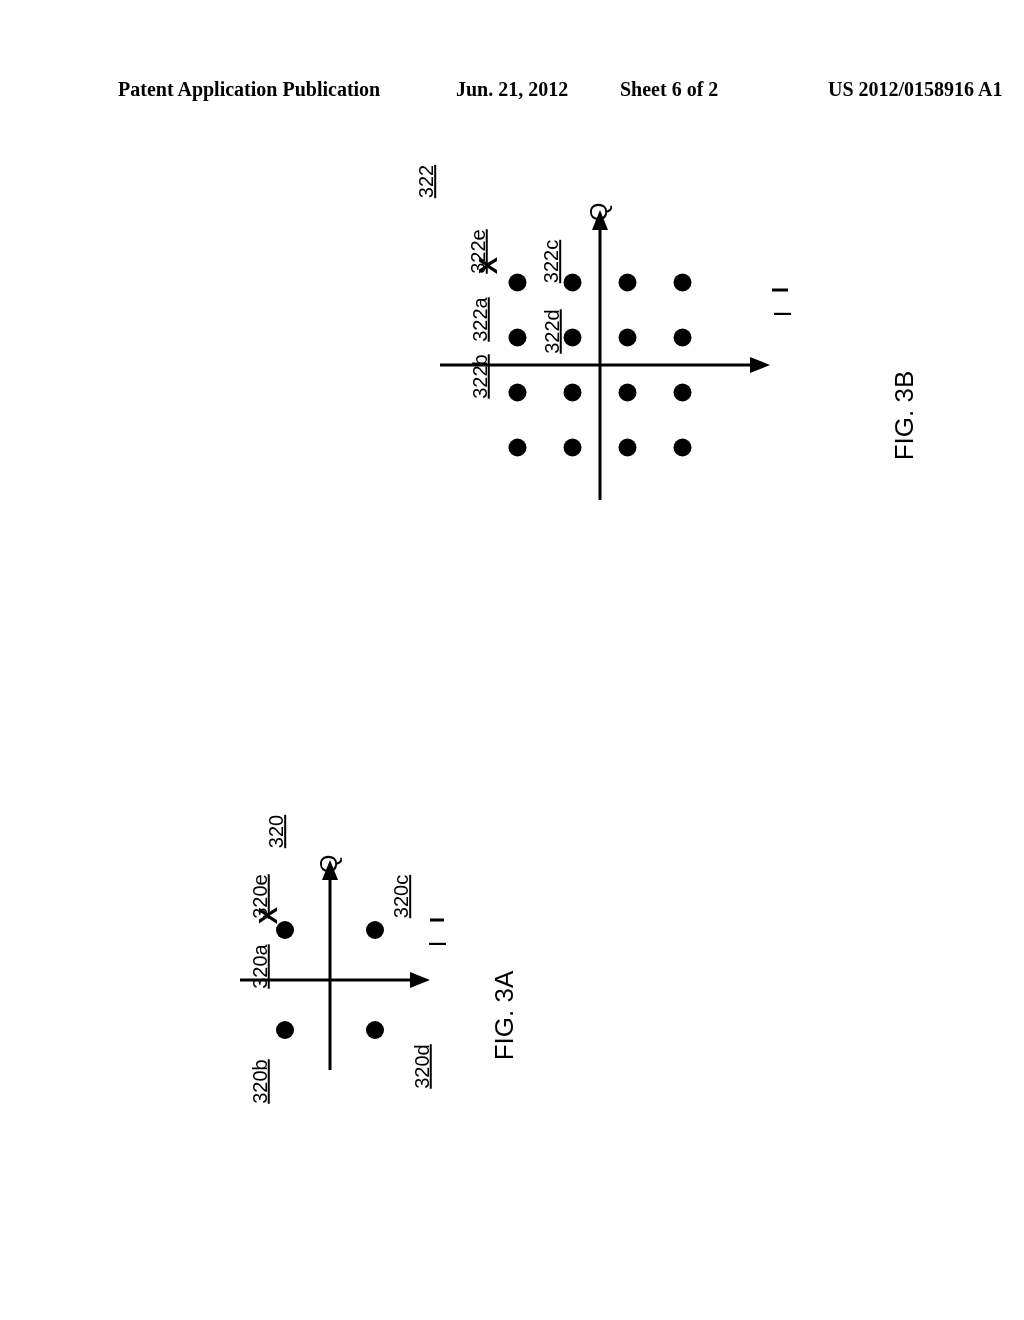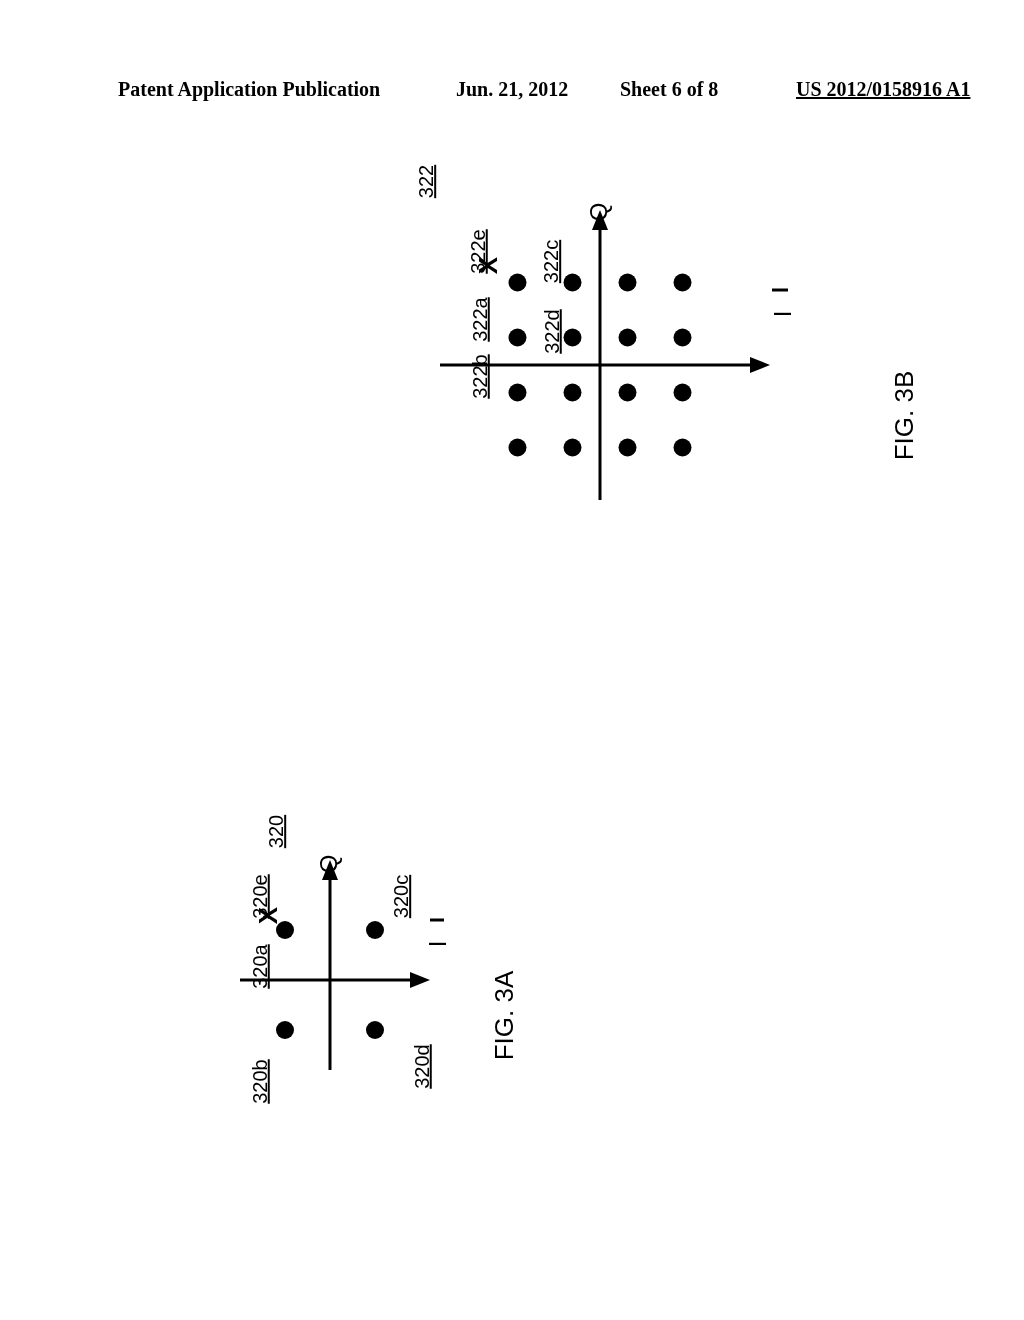--- a/index.html
+++ b/index.html
@@ -21,21 +21,21 @@
     top: 78px;
     left: 0;
     width: 1024px;
     font-size: 20px;
     font-weight: bold;
   }
   .header > span { position: absolute; }
   .pub-label { left: 118px; }
   .pub-date  { left: 456px; }
   .sheet     { left: 620px; }
-  .pub-no    { left: 796px; text-decoration: underline; }
+  .pub-no    { left: 828px; }
 
   
   .panel {
     position: absolute;
   }
   .rot {
     position: absolute;
     transform-origin: 50% 50%;
     transform: rotate(-90deg);
     white-space: nowrap;
@@ -65,21 +65,21 @@
   .arrowhead { fill: #000; }
 </style>
 </head>
 <body>
 
 <div class="page">
 
   <div class="header">
     <span class="pub-label">Patent Application Publication</span>
     <span class="pub-date">Jun. 21, 2012</span>
-    <span class="sheet">Sheet 6 of 8</span>
+    <span class="sheet">Sheet 6 of 2</span>
     <span class="pub-no">US 2012/0158916 A1</span>
   </div>
 
   <div class="panel" style="left:200px; top:790px; width:320px; height:430px;">
 
     <div class="rot lbl lbl-u" style="left:60px; top:30px;">320</div>
 
     <div class="rot figcap" style="left:260px; top:210px;">FIG. 3A</div>
 
     <svg width="320" height="430" style="position:absolute; left:0; top:0;">

